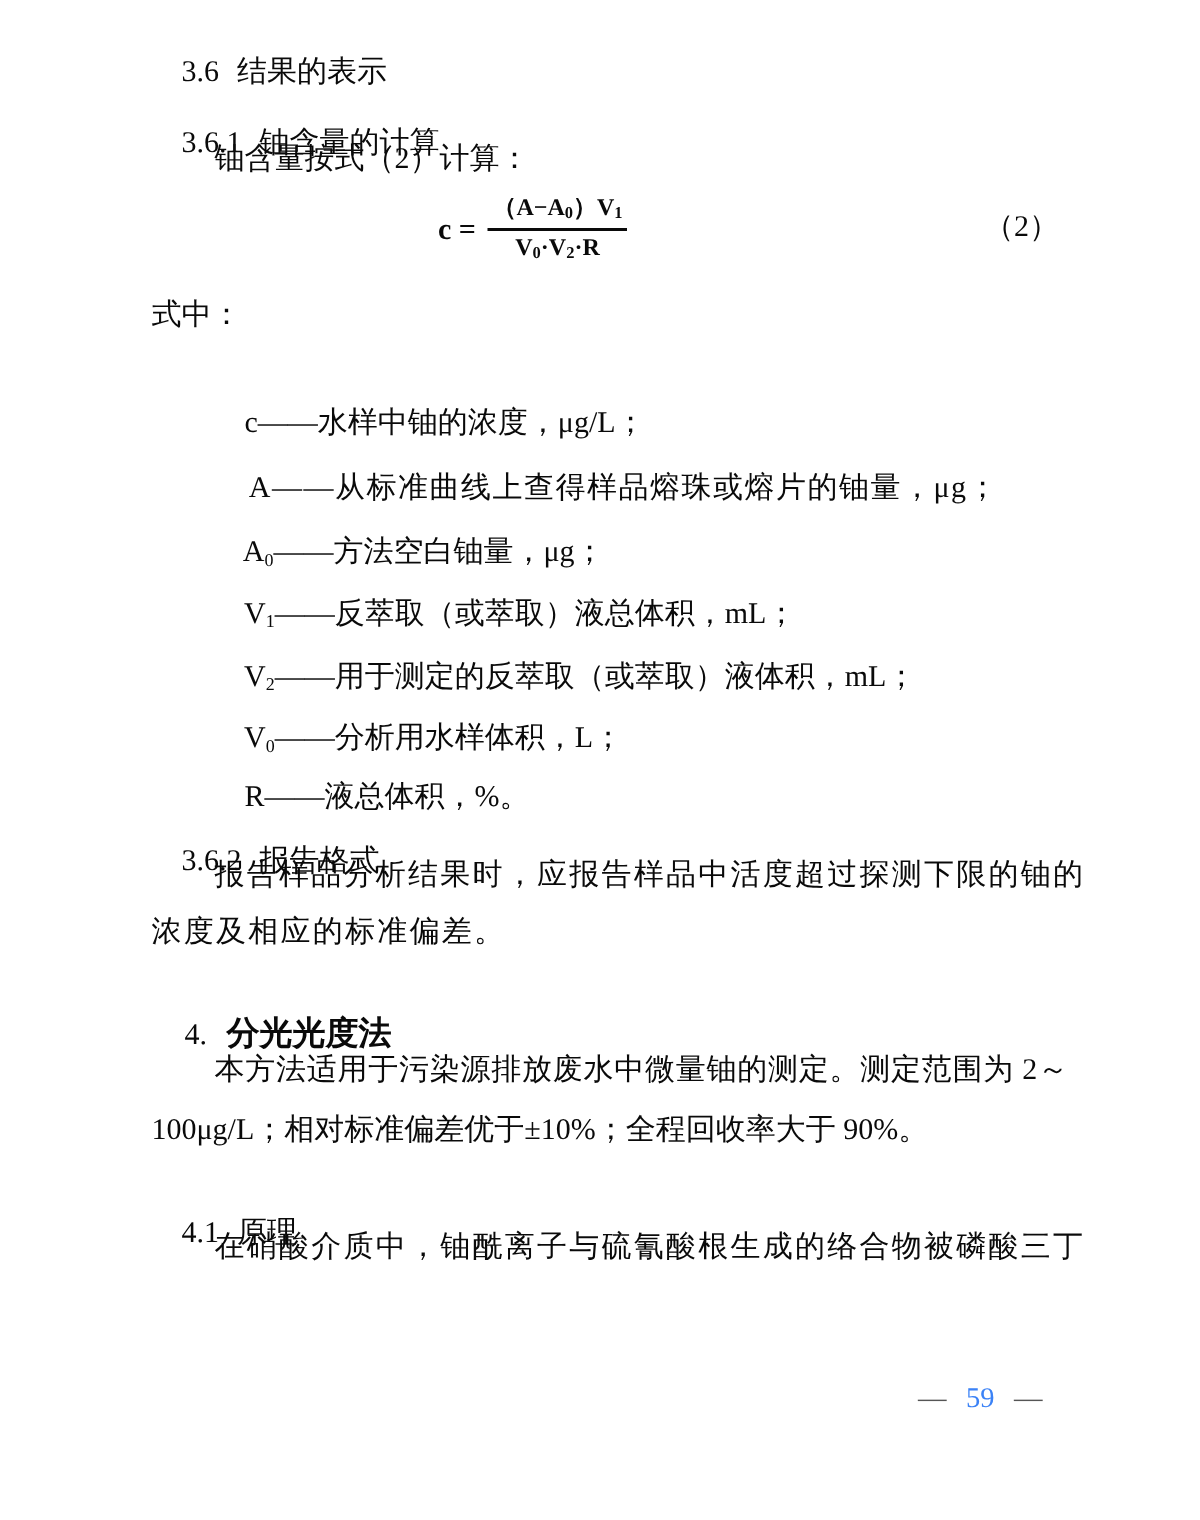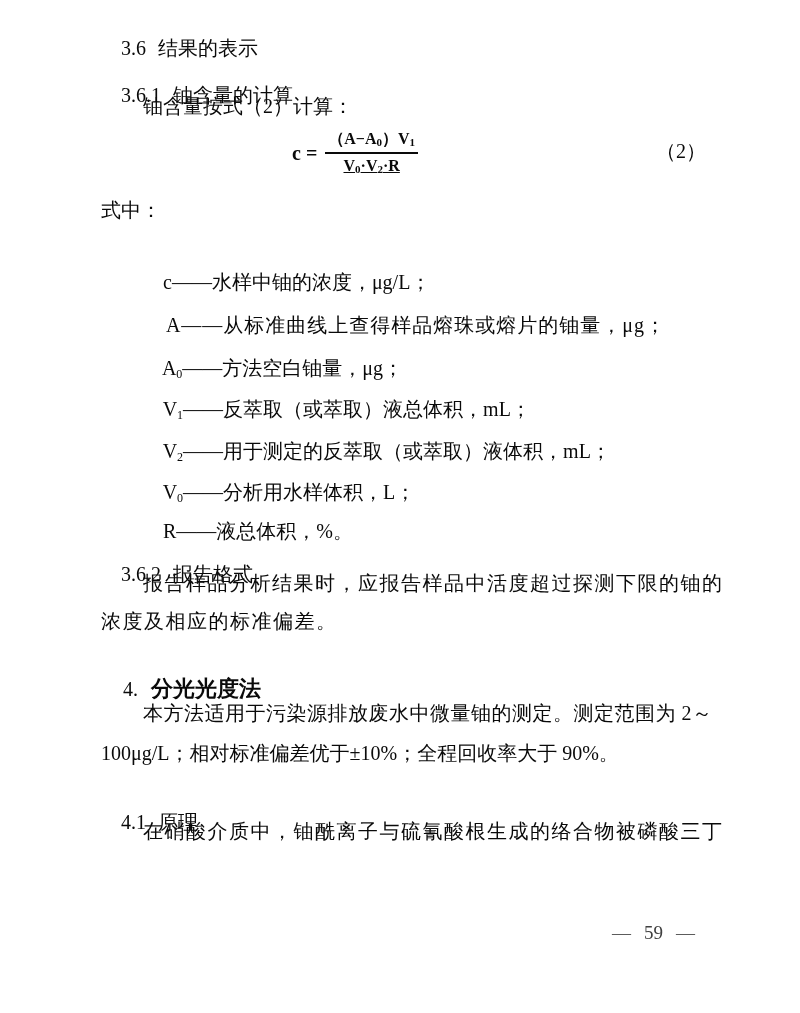--- a/index.html
+++ b/index.html
@@ -29,27 +29,27 @@
 
   
   .formula-row{
     position:absolute;left:292px;top:131px;
     display:flex;align-items:center;
     font-weight:bold;line-height:1;
   }
   .flhs{font-size:20px;margin-right:8px;}
   .frac{display:inline-flex;flex-direction:column;text-align:center;font-size:16px;}
   .fnum{padding:0 3px 4px;border-bottom:2px solid #0a0a0a;text-align:center;}
-  .fden{padding:4px 3px 0;text-decoration:underline;}
+  .fden{padding:4px 3px 0;}
   .fsub{font-size:11px;vertical-align:-2px;}
   .eqnum{position:absolute;left:656px;top:139px;font-size:20px;line-height:24px;}
 
   
   .footer{position:absolute;left:612px;top:921px;font-size:19px;line-height:24px;color:#333;}
-  .footer .pgnum{margin:0 13px;color:#404040;}
+  .footer .pgnum{margin:0 13px;color:#3b82f6;}
   .footer .fdash{color:#555;}
 </style>
 </head>
 <body>
 
 <div class="page">
 
   <div class="line h" style="top:3px">
     <span class="hnum">3.6</span><span>结果的表示</span>
   </div>

